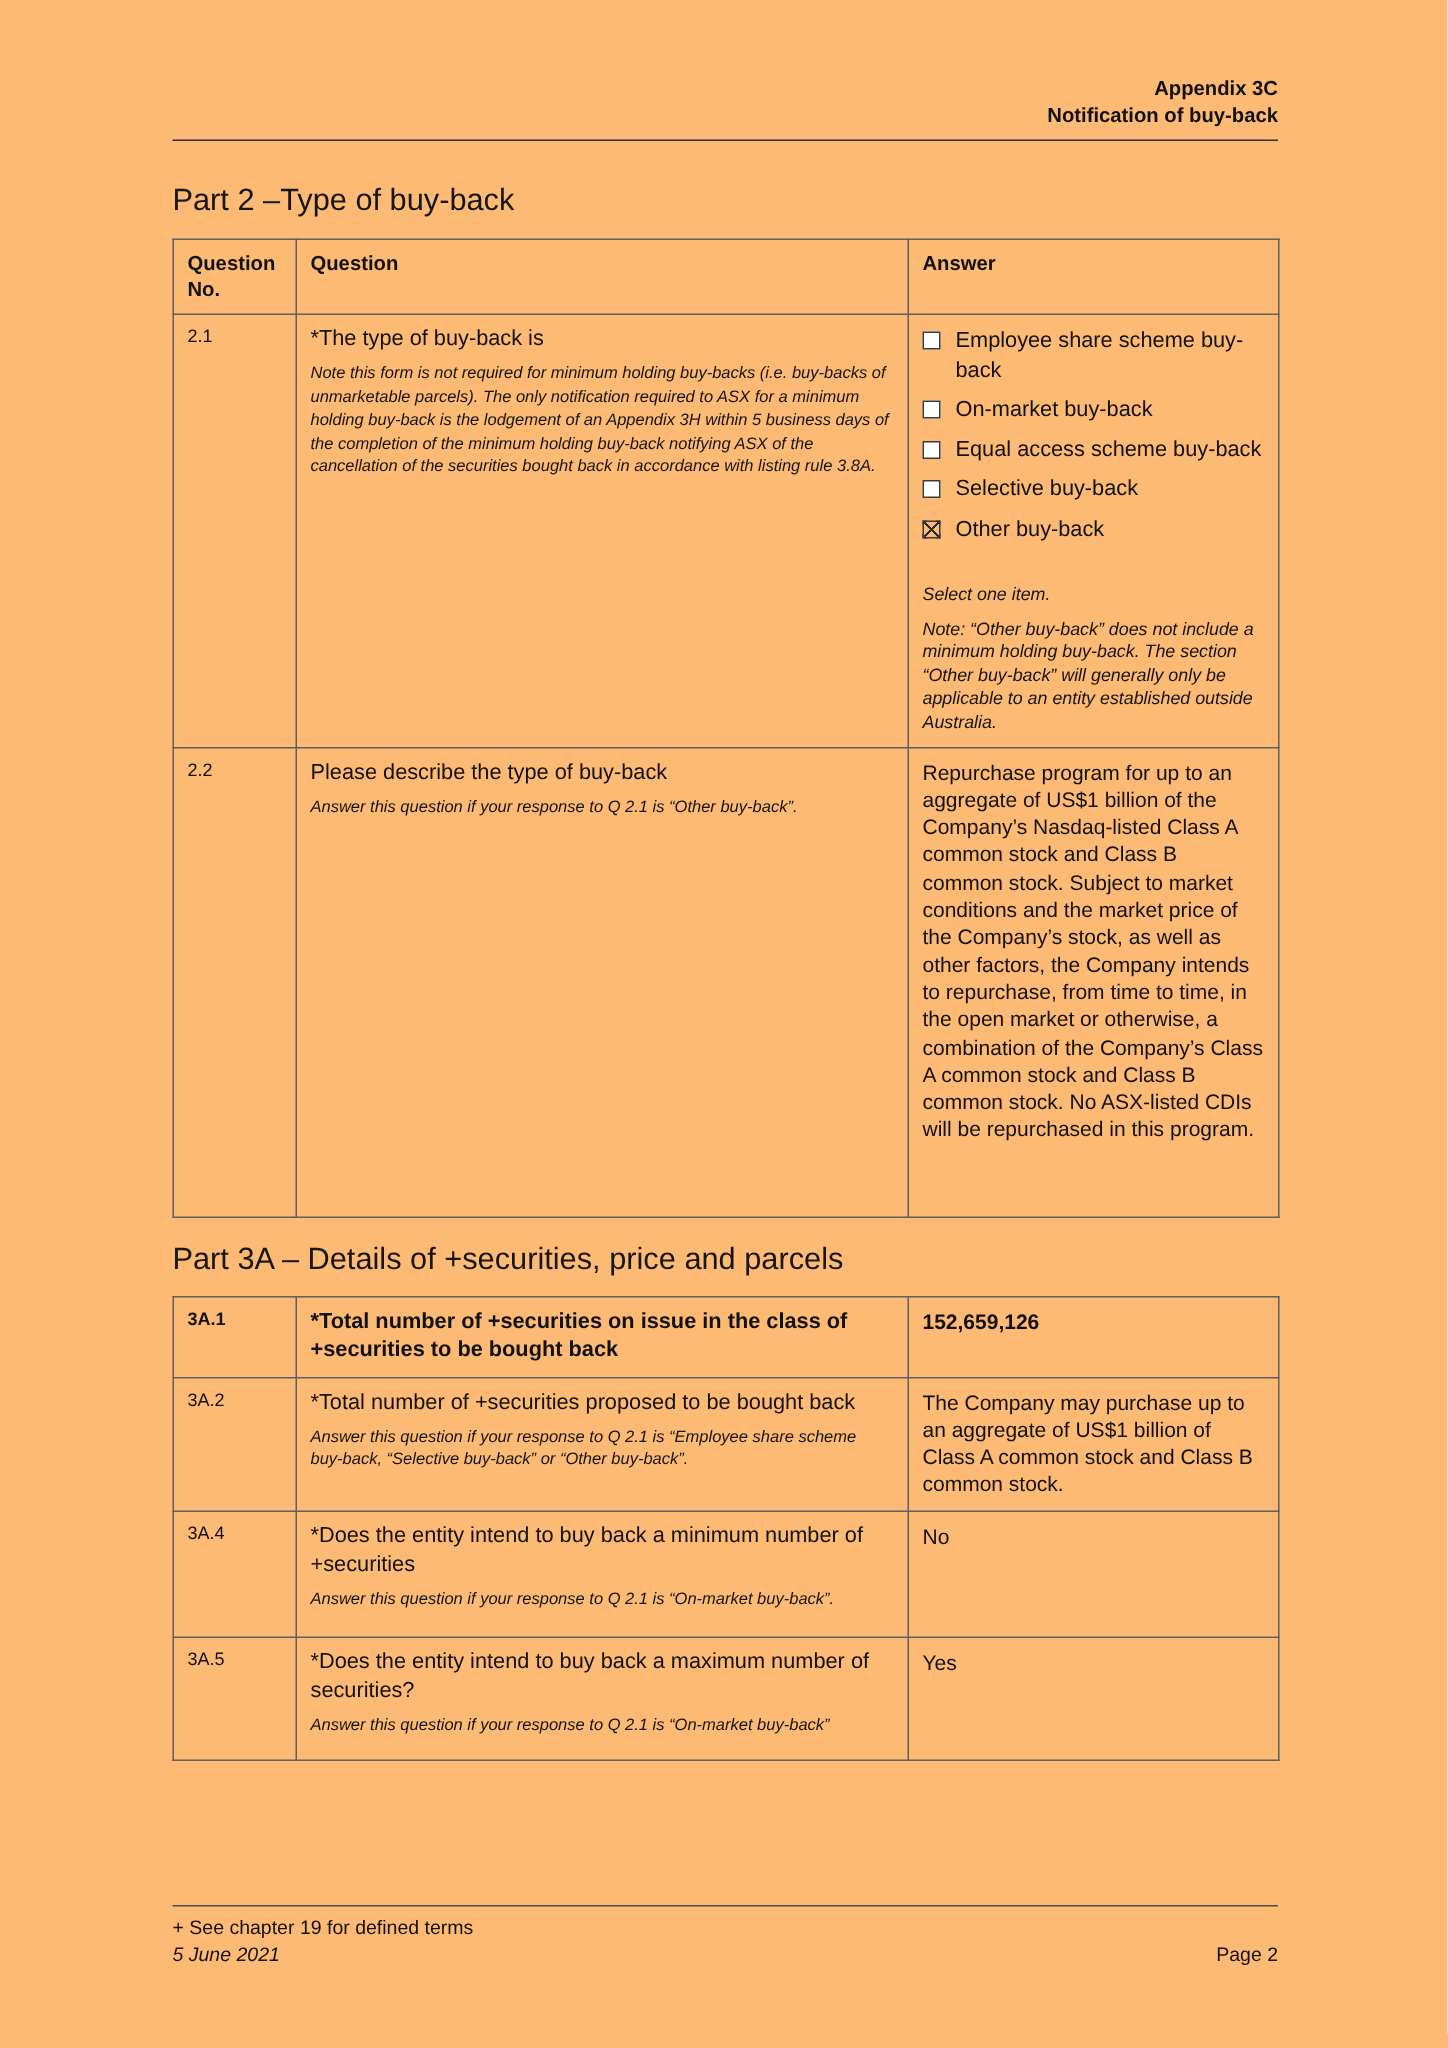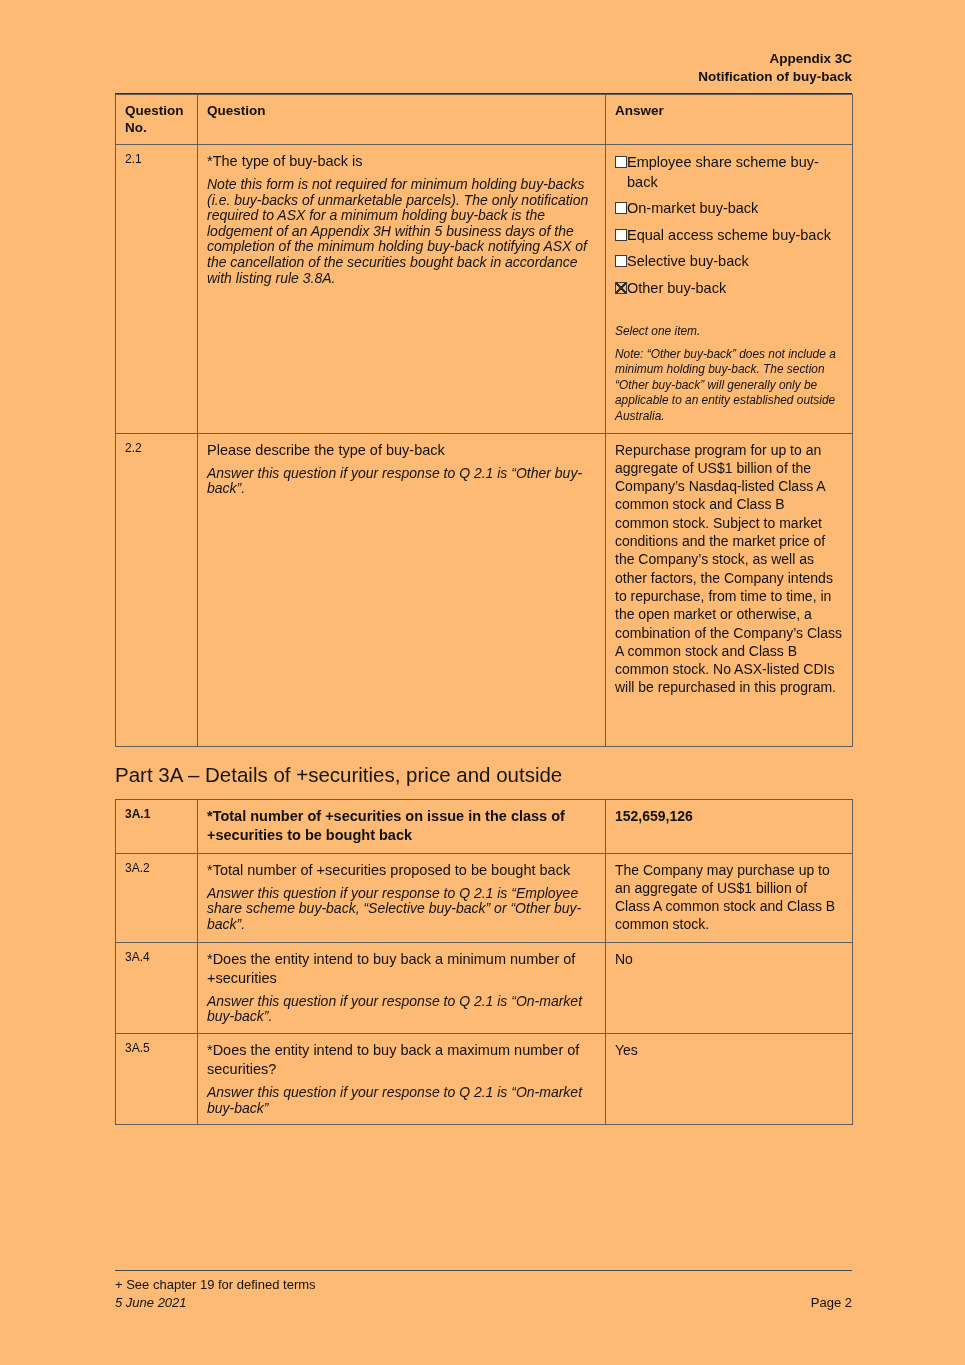--- a/index.html
+++ b/index.html
@@ -46,30 +46,30 @@
   .col-no { width: 82px; }
   .col-q  { width: 408px; }
   .col-a  { width: 247px; }
   th { font-size: 13.5px; font-weight: bold; line-height: 17px; }
   .thead-row { height: 44px; }
 
   .cell-no { font-size: 12px; }
   .q-title { font-size: 14.5px; line-height: 19px; }
   .q-note {
     font-style: italic;
-    font-size: 14px;
+    font-size: 11px;
     line-height: 15.6px;
     margin-top: 6px;
     color: #141414;
   }
   .a-text { font-size: 14px; line-height: 18.3px; }
 
   
   .cb-list { margin-top: 1px; }
-  .cb-item { display: flex; margin-bottom: 7px; }
+  .cb-item { display: flex; gap: 10px; margin-bottom: 7px; }
   .cb-box {
     flex: 0 0 auto;
     width: 12px; height: 12px;
     border: 1.5px solid #3a3a3a;
     margin-top: 3px;
     background: #ffffff;
   }
   .cb-box.checked {
     background:
       linear-gradient(to top right,    transparent 44%, #2c2c2c 44%, #2c2c2c 56%, transparent 56%),
@@ -103,20 +103,21 @@
 <body>
 
 <div class="page">
   <div class="content">
 
     <div class="doc-header">
       <div>Appendix 3C</div>
       <div>Notification of buy-back</div>
     </div>
 
+    <div class="part-title h-part2">Part 2 –Type of buy-back</div>
 
     <table>
       <colgroup>
           <col class="col-no">
           <col class="col-q">
           <col class="col-a">
         </colgroup>
       <thead>
         <tr class="thead-row">
           <th>Question No.</th>
@@ -164,21 +165,21 @@
             <div class="q-title">Please describe the type of buy-back</div>
             <div class="q-note">Answer this question if your response to Q 2.1 is “Other buy-back”.</div>
           </td>
           <td>
             <div class="a-text">Repurchase program for up to an aggregate of US$1 billion of the Company’s Nasdaq-listed Class A common stock and Class B common stock. Subject to market conditions and the market price of the Company’s stock, as well as other factors, the Company intends to repurchase, from time to time, in the open market or otherwise, a combination of the Company’s Class A common stock and Class B common stock. No ASX-listed CDIs will be repurchased in this program.</div>
           </td>
         </tr>
       </tbody>
     </table>
 
-    <div class="part-title h-part3a">Part 3A – Details of +securities, price and outside</div>
+    <div class="part-title h-part3a">Part 3A – Details of +securities, price and parcels</div>
 
     <table>
       <colgroup>
           <col class="col-no">
           <col class="col-q">
           <col class="col-a">
         </colgroup>
       <tbody>
         <tr style="height:49px;font-weight:bold;">
           <td class="cell-no">3A.1</td>

